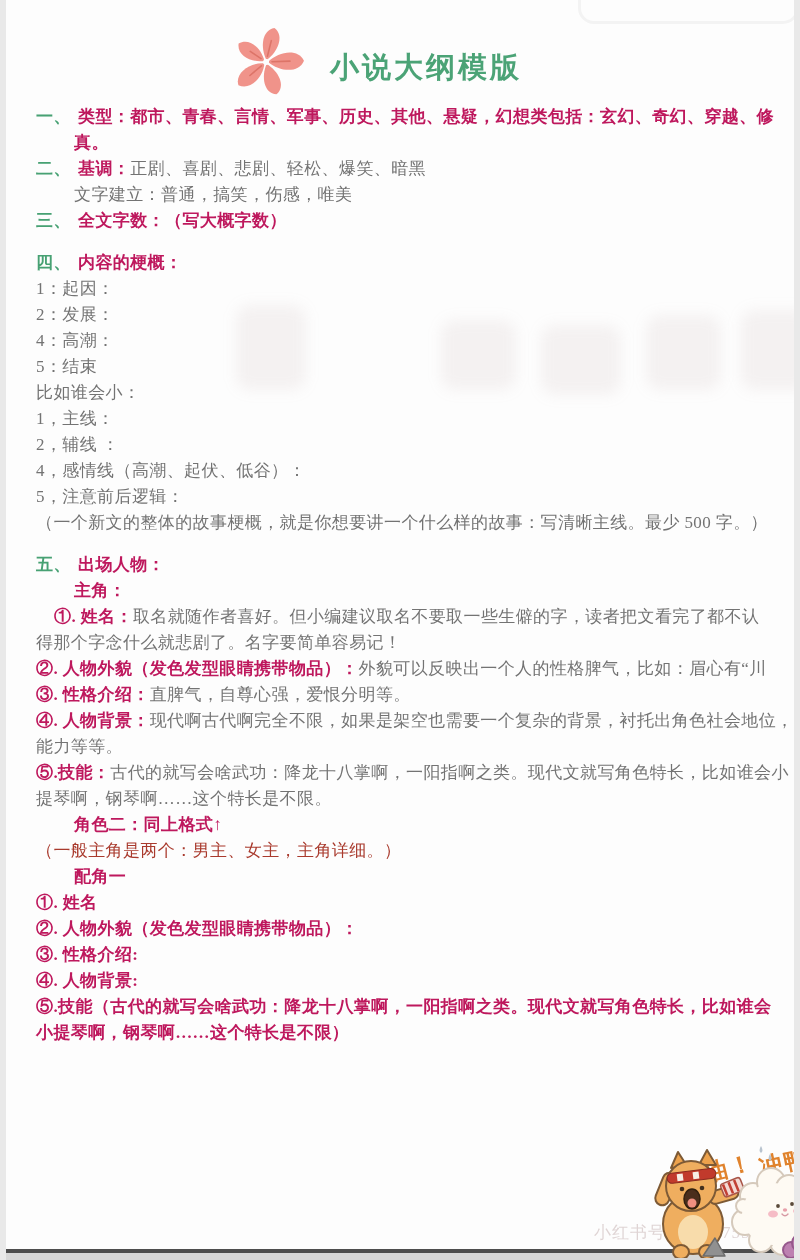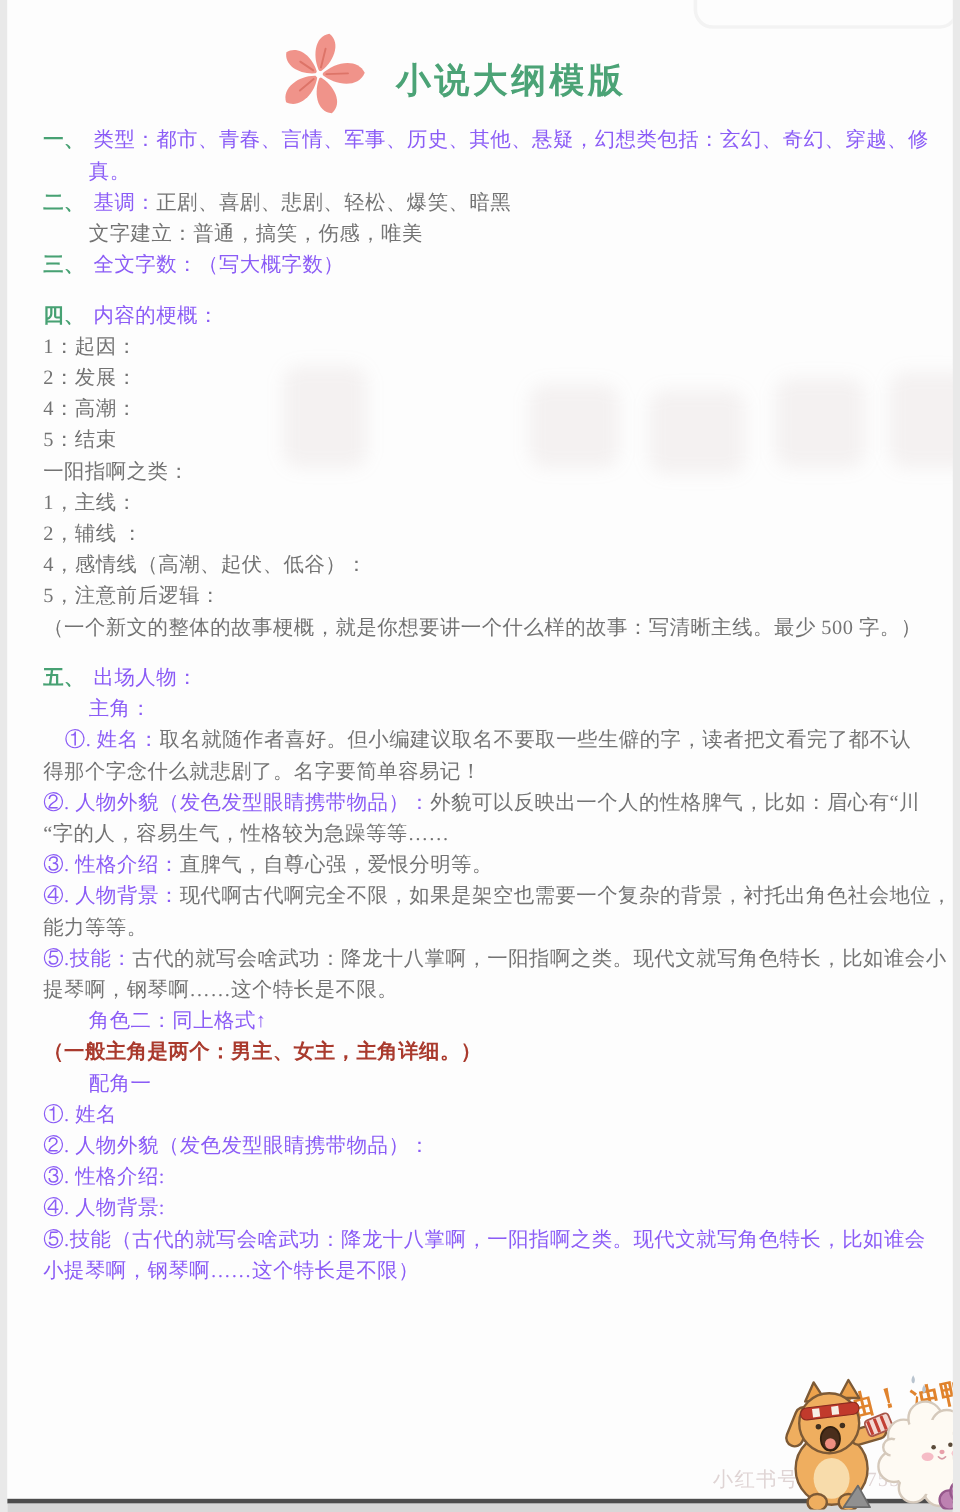--- a/index.html
+++ b/index.html
@@ -23,23 +23,23 @@
   .doc{
     position:absolute;left:30px;top:104px;width:762px;
     font-size:17px;letter-spacing:.4px;color:#3c3c3c;
   }
   .line{height:26px;line-height:26px;white-space:nowrap;}
   .line.hang{display:flex;}
   .bullet{flex:0 0 42px;color:#47a173;font-weight:700;}
   .cont{padding-left:38px;}
   .ind1{padding-left:18px;}
   .gap2{margin-top:16px;}
-  .c-g{color:#8b5cf6;font-weight:400;}
+  .c-g{color:#be185d;font-weight:700;}
   .c-k{color:#737373;}
-  .c-r{color:#a93a2d;font-weight:700;}
+  .c-r{color:#a93a2d;font-weight:400;}
   
   .wm-center{position:absolute;left:200px;top:295px;width:590px;height:110px;pointer-events:none;}
   .wm-blob{position:absolute;background:rgba(165,140,140,0.10);filter:blur(7px);border-radius:14px;}
   
   .wm-bottom{
     position:absolute;left:588px;top:1221px;z-index:1;
     font-size:17px;letter-spacing:1px;color:rgba(198,178,178,0.55);white-space:nowrap;
   }
   
   .bar-dark{position:absolute;left:0;top:1249px;width:800px;height:4px;background:#4d4d4d;z-index:1;}
@@ -91,35 +91,34 @@
         <span class="c-g">全文字数：（写大概字数）</span>
       </div>
       <div class="line hang gap2">
         <span class="bullet">四、</span>
         <span class="c-g">内容的梗概：</span>
       </div>
       <div class="line"><span class="c-k">1：起因：</span></div>
       <div class="line"><span class="c-k">2：发展：</span></div>
       <div class="line"><span class="c-k">4：高潮：</span></div>
       <div class="line"><span class="c-k">5：结束</span></div>
-      <div class="line"><span class="c-k">一阳指啊之类：</span></div>
+      <div class="line"><span class="c-k">比如谁会小：</span></div>
       <div class="line"><span class="c-k">1，主线：</span></div>
       <div class="line"><span class="c-k">2，辅线 ：</span></div>
       <div class="line"><span class="c-k">4，感情线（高潮、起伏、低谷）：</span></div>
       <div class="line"><span class="c-k">5，注意前后逻辑：</span></div>
       <div class="line"><span class="c-k">（一个新文的整体的故事梗概，就是你想要讲一个什么样的故事：写清晰主线。最少 500 字。）</span></div>
       <div class="line hang gap2">
         <span class="bullet">五、</span>
         <span class="c-g">出场人物：</span>
       </div>
       <div class="line cont"><span class="c-g">主角：</span></div>
       <div class="line ind1"><span class="c-g">①. 姓名：</span><span class="c-k">取名就随作者喜好。但小编建议取名不要取一些生僻的字，读者把文看完了都不认</span></div>
       <div class="line"><span class="c-k">得那个字念什么就悲剧了。名字要简单容易记！</span></div>
       <div class="line"><span class="c-g">②. 人物外貌（发色发型眼睛携带物品）：</span><span class="c-k">外貌可以反映出一个人的性格脾气，比如：眉心有“川</span></div>
-      <div class="line"><span class="c-k">“字的人，容易生气，性格较为急躁等等……</span></div>
       <div class="line"><span class="c-g">③. 性格介绍：</span><span class="c-k">直脾气，自尊心强，爱恨分明等。</span></div>
       <div class="line"><span class="c-g">④. 人物背景：</span><span class="c-k">现代啊古代啊完全不限，如果是架空也需要一个复杂的背景，衬托出角色社会地位，</span></div>
       <div class="line"><span class="c-k">能力等等。</span></div>
       <div class="line"><span class="c-g">⑤.技能：</span><span class="c-k">古代的就写会啥武功：降龙十八掌啊，一阳指啊之类。现代文就写角色特长，比如谁会小</span></div>
       <div class="line"><span class="c-k">提琴啊，钢琴啊……这个特长是不限。</span></div>
       <div class="line cont"><span class="c-g">角色二：同上格式↑</span></div>
       <div class="line"><span class="c-r">（一般主角是两个：男主、女主，主角详细。）</span></div>
       <div class="line cont"><span class="c-g">配角一</span></div>
       <div class="line"><span class="c-g">①. 姓名</span></div>
       <div class="line"><span class="c-g">②. 人物外貌（发色发型眼睛携带物品）：</span></div>

